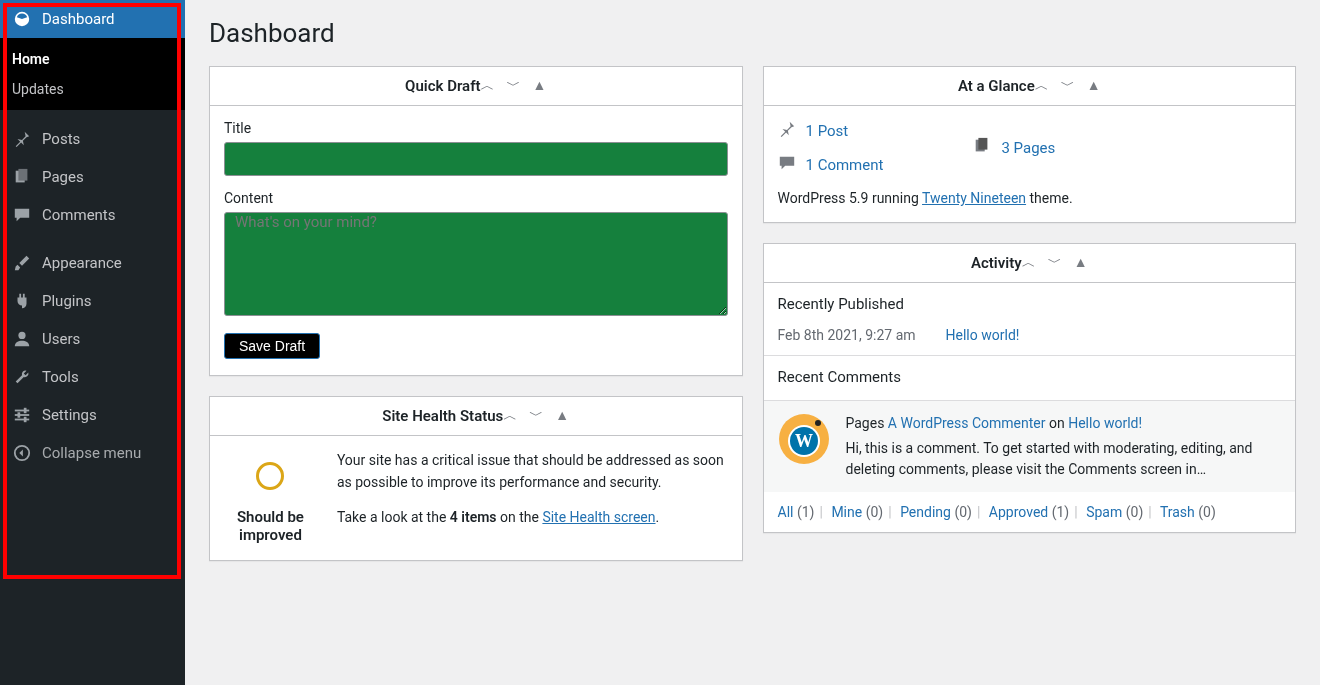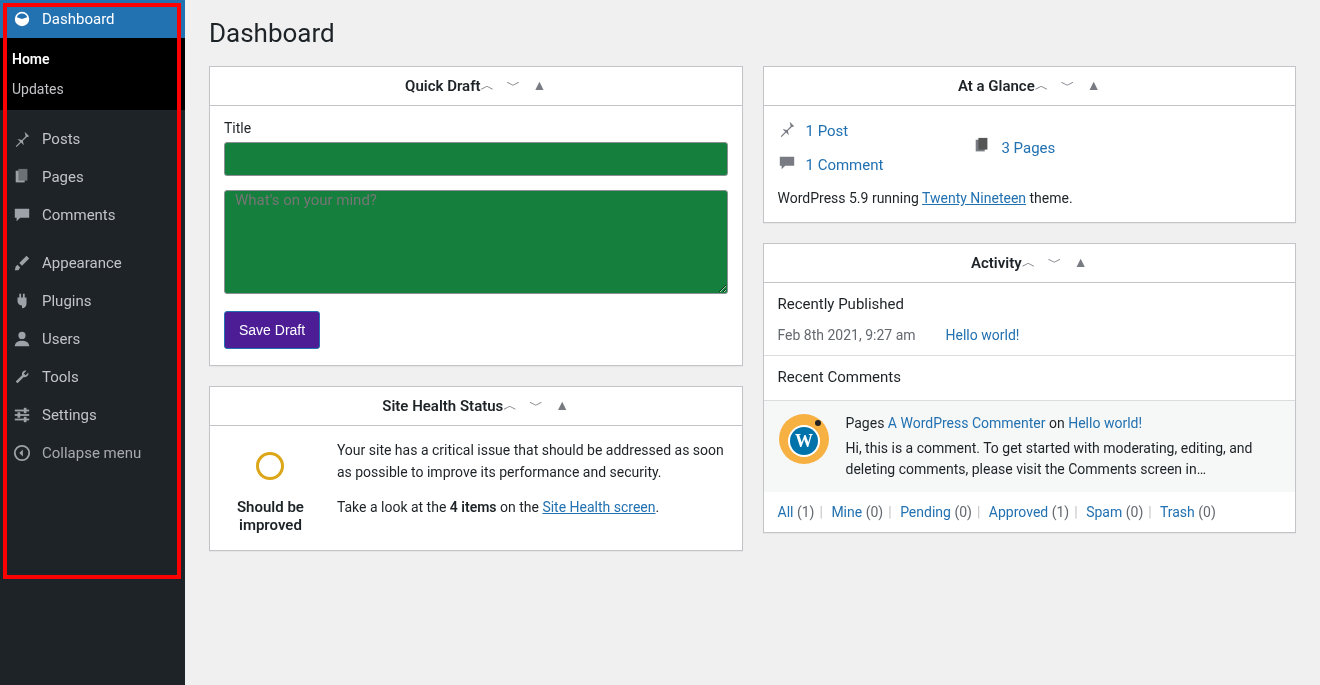--- a/index.html
+++ b/index.html
@@ -24,21 +24,21 @@
 .postbox { background: #fff; border: 1px solid #c3c4c7; box-shadow: 0 1px 1px rgba(0,0,0,.04); }
 .postbox-header { display: flex; align-items: center; justify-content: center; border-bottom: 1px solid #c3c4c7; padding: 10px 12px; }
 .postbox-header h2 { font-size: 15px; font-weight: 600; }
 .pb-ctrls { display: flex; gap: 12px; color: #787c82; font-size: 14px; }
 .pb-body { padding: 14px 14px 16px; }
 label.fld-lbl { display: block; font-size: 14px; color: #1d2327; margin-bottom: 6px; }
 input.txt, textarea.txt { width: 100%; border: 1px solid #8c8f94; border-radius: 3px; padding: 0 10px; font-size: 15px; font-family: inherit; background: #15803d; }
 input.txt { height: 34px; }
 textarea.txt { height: 104px; resize: vertical; }
 .gap { height: 14px; }
-.btn-primary { background: #4c1d95; color: #fff; border: 1px solid #2271b1; border-radius: 3px; padding: 10px 14px; font-size: 14px; cursor: pointer; }
+.btn-primary { background: #000000; color: #fff; border: 1px solid #2271b1; border-radius: 3px; padding: 4px 14px; font-size: 14px; cursor: pointer; }
 .glance-list { display: flex; gap: 90px; margin-bottom: 10px; }
 .glance-item, .glance-item2 { display: flex; align-items: center; gap: 10px; color: #2271b1; font-size: 15px; }
 .glance-icon { color: #787c82; font-size: 18px; }
 .running { margin-top: 14px; font-size: 14px; color: #1d2327; }
 .running a { text-decoration: underline; }
 .act-section { border-bottom: 1px solid #dcdcde; padding: 12px 14px; }
 .act-section h3 { font-size: 15px; font-weight: 400; margin-bottom: 14px; }
 .pub-row { display: flex; gap: 30px; font-size: 14px; }
 .pub-row .date { color: #646970; }
 .comment-row { display: flex; gap: 16px; background: #f6f7f7; padding: 12px 14px; }
@@ -174,20 +174,21 @@
             <div class="pb-ctrls">
               <span>︿</span>
               <span>﹀</span>
               <span>▲</span>
             </div>
           </div>
           <div class="pb-body">
             <label class="fld-lbl">Title</label>
             <input class="txt" type="text" style="">
             <div class="gap"></div>
+            <label class="fld-lbl">Content</label>
             <textarea class="txt" placeholder="What's on your mind?" style=""></textarea>
             <div class="gap"></div>
             <button class="btn-primary">Save Draft</button>
           </div>
         </div>
 
         <div class="postbox">
           <div class="postbox-header">
             <h2>Site Health Status</h2>
             <div class="pb-ctrls">

